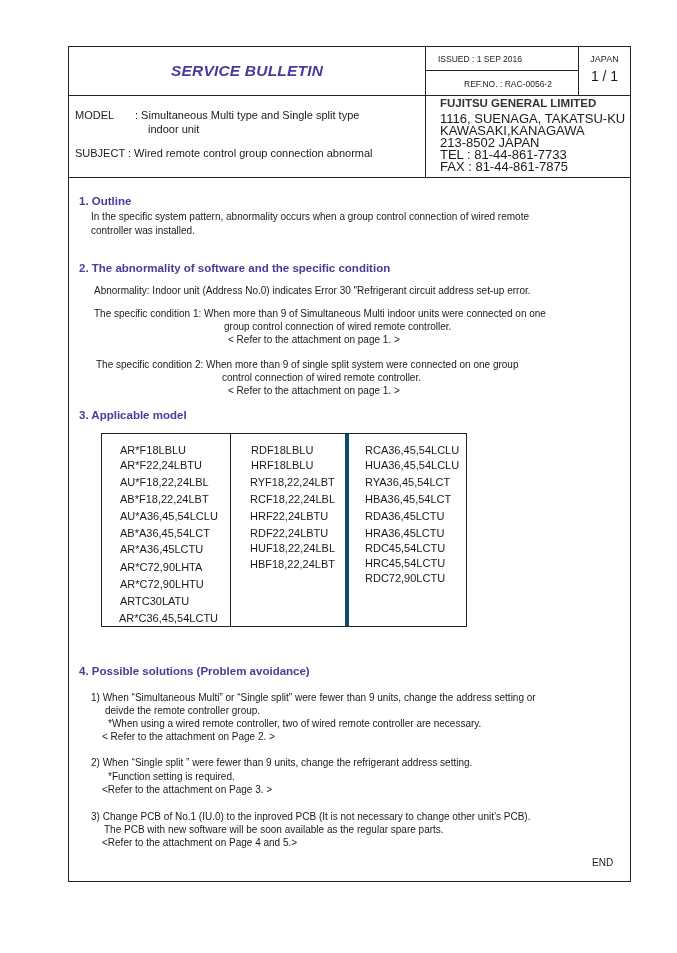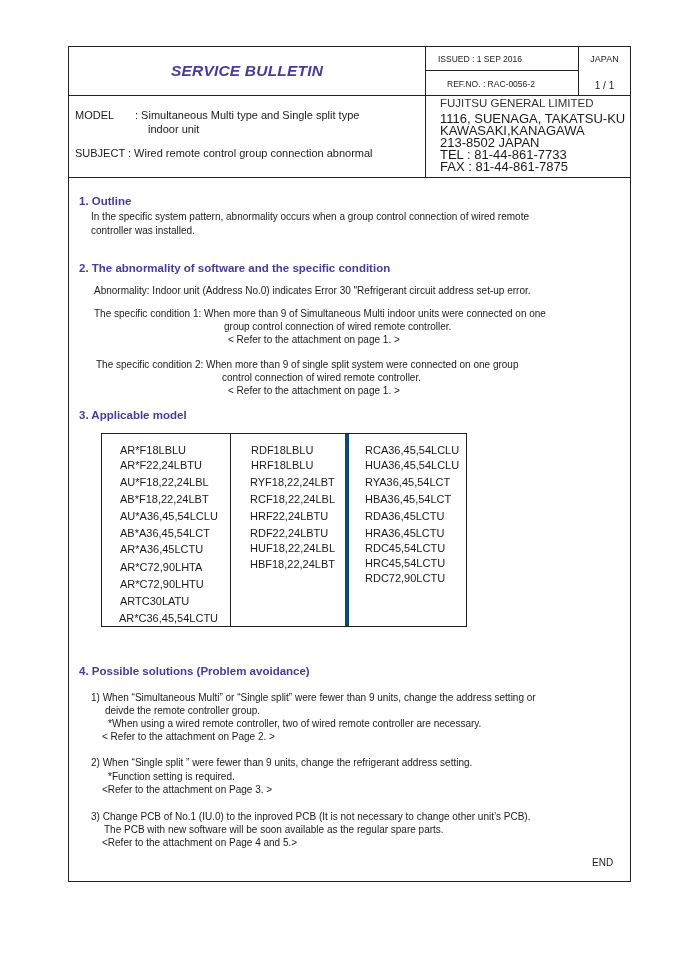--- a/index.html
+++ b/index.html
@@ -3,32 +3,32 @@
   <meta charset="utf-8">
   <style>
     html, body { margin: 0; padding: 0; background: #ffffff; }
     body { width: 677px; height: 953px; position: relative; font-family: "Liberation Sans", sans-serif; color: #1a1a1a; }
     .page { position: absolute; left: 68px; top: 46px; width: 563px; height: 836px; border: 1px solid #222; box-sizing: border-box; }
     .header { position: absolute; left: 0; top: 0; width: 561px; height: 48px; border-bottom: 1px solid #222; }
     .title-cell { position: absolute; left: 0; top: 0; width: 356px; height: 48px; border-right: 1px solid #222; display: flex; align-items: center; justify-content: center; }
     .title { font-size: 15.5px; font-weight: bold; font-style: italic; color: #4a3a9a; letter-spacing: 0.2px; }
     .meta-cell { position: absolute; left: 356px; top: 0; width: 153px; height: 48px; border-right: 1px solid #222; }
     .issued { position: absolute; left: 0; top: 0; width: 153px; height: 24px; border-bottom: 1px solid #222; font-size: 8.5px; padding-left: 13px; box-sizing: border-box; line-height: 24px; }
-    .refno { position: absolute; left: 0; top: 25px; width: 153px; height: 23px; font-size: 8.5px; padding-left: 22px; box-sizing: border-box; line-height: 25px; }
+    .refno { position: absolute; left: 0; top: 25px; width: 153px; height: 23px; font-size: 8.5px; padding-left: 13px; box-sizing: border-box; line-height: 25px; text-align: center; }
     .page-cell { position: absolute; left: 510px; top: 0; width: 51px; height: 48px; text-align: center; }
     .page-label { font-size: 9px; margin-top: 7px; }
-    .page-num { font-size: 10px; margin-top: 16px; }
+    .page-num { font-size: 14px; margin-top: 4px; }
     .info { position: absolute; left: 0; top: 48px; width: 561px; height: 82px; border-bottom: 1px solid #222; }
     .info-left { position: absolute; left: 0; top: 0; width: 356px; height: 82px; border-right: 1px solid #222; font-size: 11px; }
     .model-label { position: absolute; left: 6px; top: 14px; }
     .model-value { position: absolute; left: 66px; top: 14px; text-align: right; }
     .model-value2 { position: absolute; left: 79px; top: 28px; }
     .subject { position: absolute; left: 6px; top: 52px; }
     .info-right { position: absolute; left: 357px; top: 0; width: 204px; height: 82px; }
-    .company { position: absolute; left: 14px; top: 2px; font-size: 11.5px; font-weight: normal; color: #333; }
+    .company { position: absolute; left: 14px; top: 2px; font-size: 11.5px; font-weight: bold; color: #333; }
     .addr { position: absolute; left: 14px; font-size: 13px; line-height: 11.8px; }
     .sec-h { position: absolute; font-size: 11.5px; font-weight: bold; color: #4a3a9a; }
     .txt { position: absolute; font-size: 10px; white-space: nowrap; }
     .model-table { position: absolute; left: 32px; top: 386px; width: 366px; height: 194px; border: 1px solid #222; box-sizing: border-box; }
     .col { position: absolute; top: 0; height: 192px; font-size: 11px; }
     .col1 { left: 0; width: 128px; border-right: 1px solid #222; }
     .col2 { left: 129px; width: 114px; border-right: 4px solid #0c4a6e; }
     .col3 { left: 244px; width: 120px; }
     .col div { position: absolute; white-space: nowrap; margin-left: 12px; }
   </style>

